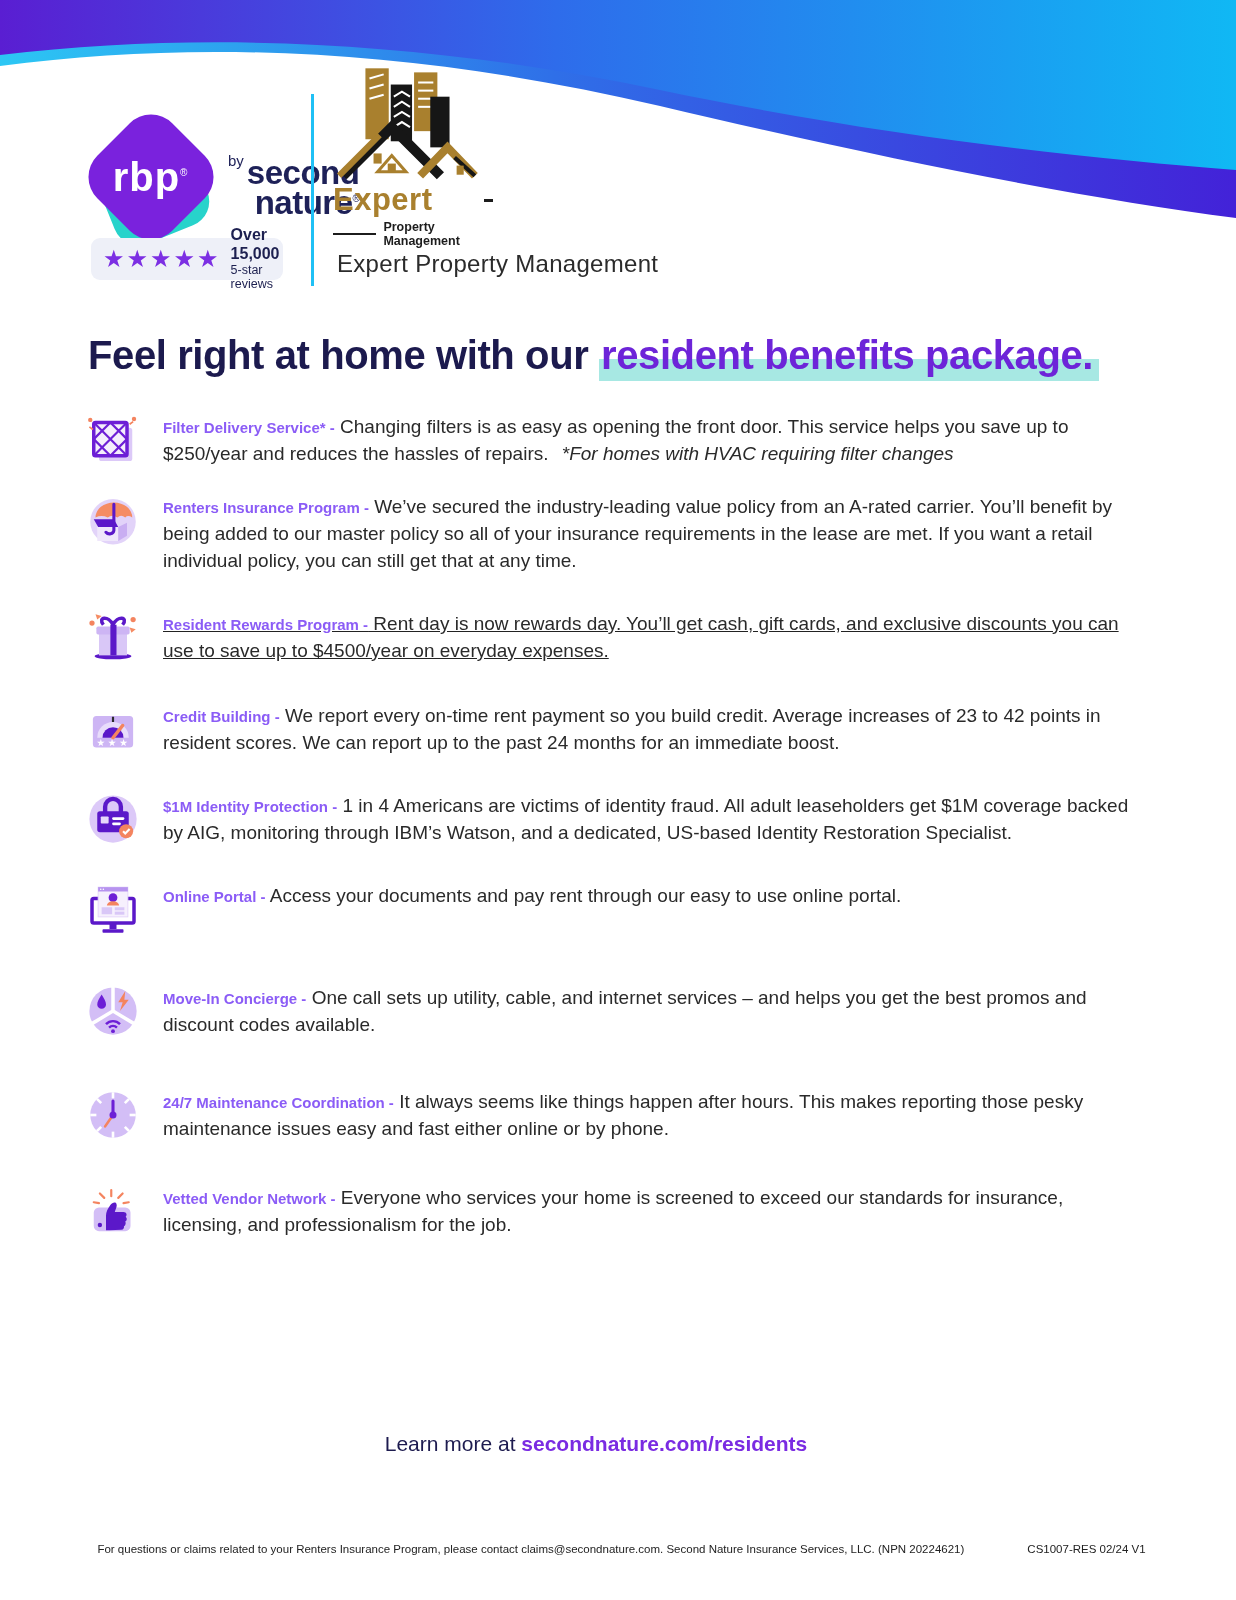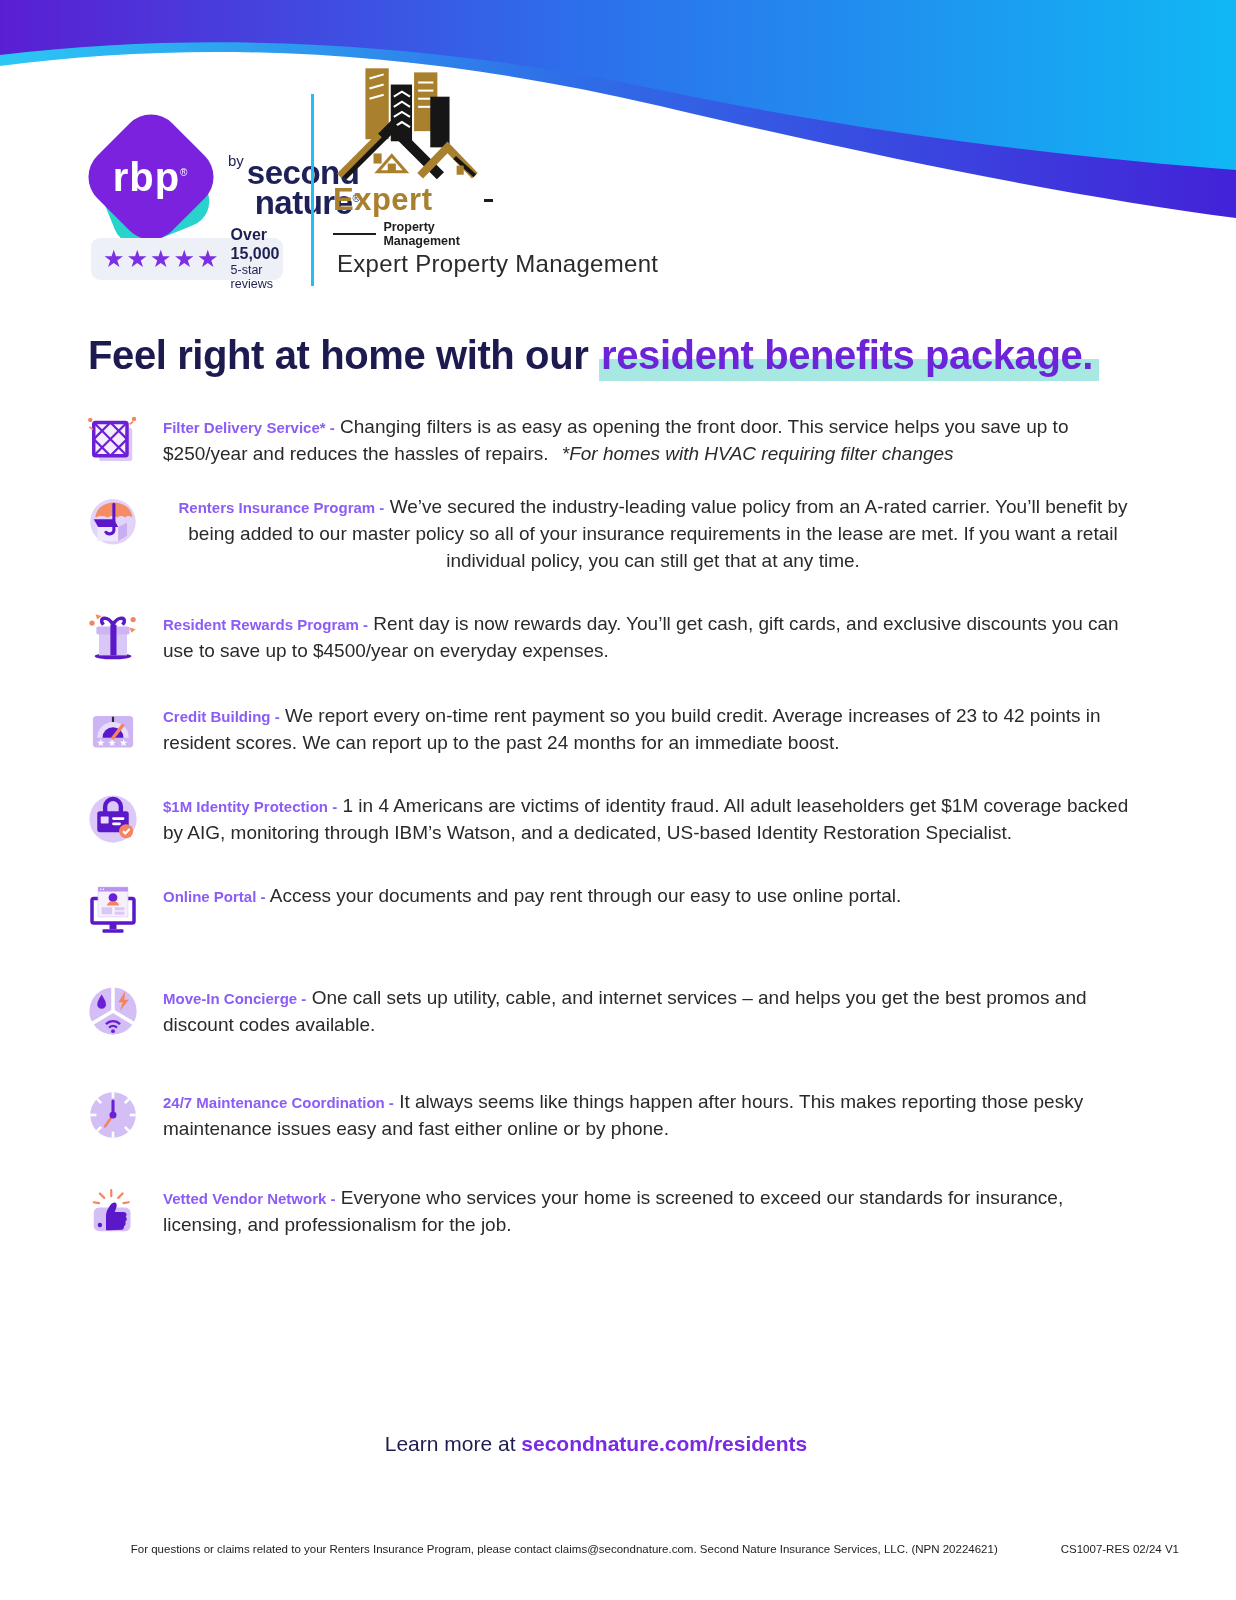--- a/index.html
+++ b/index.html
@@ -37,35 +37,35 @@
   .expert-sub{font-size:12.5px;font-weight:700;color:#1c1c1c;}
   .partner-name{position:absolute;left:337px;top:250px;font-size:24px;color:#2b2b2b;letter-spacing:0.3px;}
   
   .headline{position:absolute;left:88px;top:333px;font-size:40px;font-weight:700;letter-spacing:-0.4px;white-space:nowrap;}
   .headline .hl-prefix{color:#1c1a4e;}
   .headline .hl-em{color:#6d24d8;background:linear-gradient(to bottom,transparent 55%,#a7e8e3 55%);padding:0 6px 4px 2px;}
   
   .benefits{position:absolute;left:85px;top:412px;width:1058px;}
   .benefit-row{display:flex;align-items:flex-start;margin-bottom:34px;}
   .benefit-row:nth-child(1){margin-bottom:24px;}
-  .benefit-row:nth-child(2){text-align:center;}
-  .benefit-row:nth-child(3){margin-bottom:36px;}
+  .benefit-row:nth-child(2){}
+  .benefit-row:nth-child(3){margin-bottom:36px;text-decoration:underline;}
   .benefit-row:nth-child(6){margin-bottom:46px;}
   .benefit-row:nth-child(7){margin-bottom:48px;}
   .benefit-row:nth-child(8){margin-bottom:40px;}
   .benefit-icon{flex:0 0 56px;height:56px;margin-right:22px;}
   .benefit-icon svg{width:56px;height:56px;display:block;}
   .benefit-text{font-size:19px;line-height:1.42;color:#2a2a2a;padding-top:2px;}
   .benefit-title{font-weight:700;color:#8b5cf6;font-size:15px;}
   .note{font-style:italic;margin-left:8px;}
   
   .learn-more{position:absolute;left:0;top:1432px;width:1192px;text-align:center;font-size:21px;}
   .learn-prefix{color:#1d1b4f;}
   .learn-link{color:#7a2be2;font-weight:700;cursor:pointer;}
-  .fine-print-row{position:absolute;left:64px;right:57px;top:1543px;display:flex;justify-content:flex-end;font-size:11.5px;color:#222;gap:23px;}
+  .fine-print-row{position:absolute;left:64px;right:57px;top:1543px;display:flex;justify-content:center;font-size:11.5px;color:#222;gap:23px;}
   .doc-code{margin-left:40px;white-space:nowrap;}
 </style>
 </head>
 <body>
 
 <div class="page">
 
   <svg class="wave" viewBox="0 0 1236 240" preserveAspectRatio="none">
     <defs>
       <linearGradient id="gBack" x1="0" y1="0" x2="1" y2="0">

